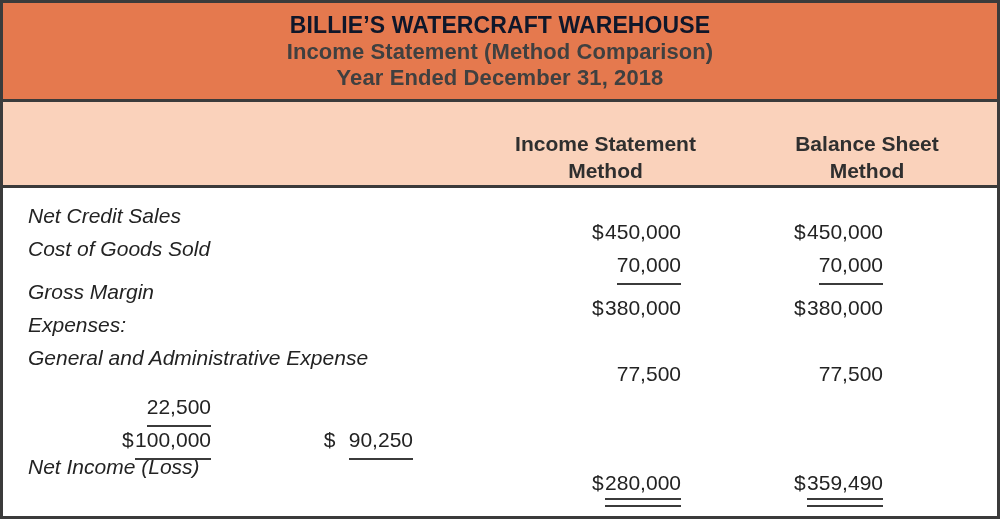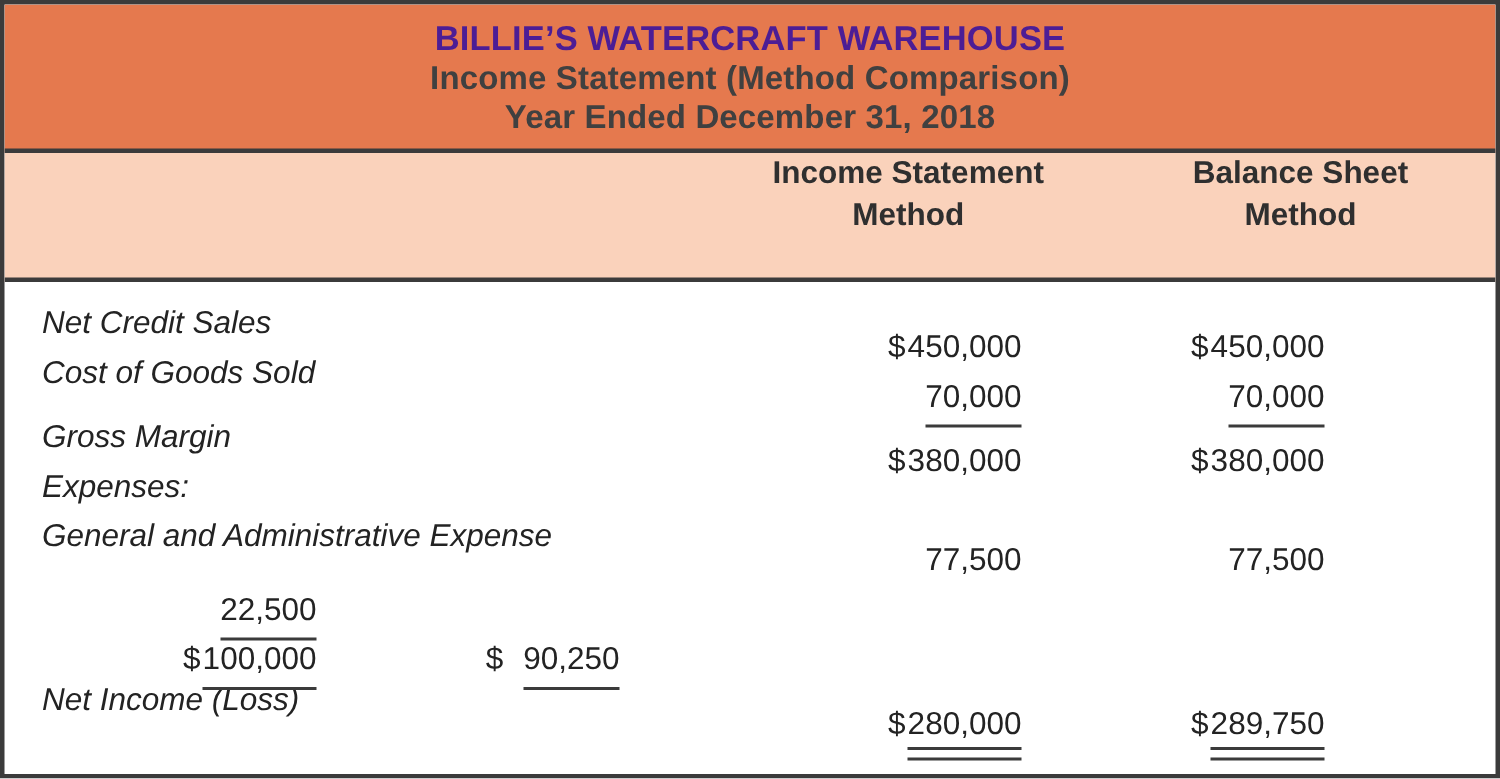--- a/index.html
+++ b/index.html
@@ -29,21 +29,21 @@
     padding: 9px 0 8px 0;
     text-align: center;
   }
   .title-line {
     font-weight: bold;
     line-height: 1.18;
     letter-spacing: .1px;
   }
   .title-company {
     font-size: 23px;
-    color: #4c1d95;
+    color: #0f172a;
     text-transform: uppercase;
   }
   .title-sub1,
   .title-sub2 {
     font-size: 22px;
     color: #404040;
   }
 
   
   .header-band {
@@ -52,21 +52,21 @@
     border-bottom: 3px solid #3b3b3b;
     height: 86px;
     box-sizing: border-box;
   }
   .hdr-spacer { width: 470px; flex: 0 0 470px; }
   .hdr-col {
     flex: 0 0 auto;
     display: flex;
     flex-direction: column;
     align-items: center;
-    justify-content: flex-start;
+    justify-content: flex-end;
     font-size: 21px;
     font-weight: bold;
     color: #2f2f2f;
     line-height: 1.32;
     text-align: center;
   }
   .hdr-col-1 { width: 265px; }
   .hdr-col-2 { width: 258px; }
 
   
@@ -262,19 +262,19 @@
 
     <div class="row gap-before">
       <div class="cell-label">Net Income (Loss)</div>
       <div class="cell-num cell-num-1">
         <span class="amt">
           <span class="sym">$</span><span class="digits rule-double">280,000</span>
         </span>
       </div>
       <div class="cell-num cell-num-2">
         <span class="amt">
-          <span class="sym">$</span><span class="digits rule-double">289,750</span>
+          <span class="sym">$</span><span class="digits rule-double">359,490</span>
         </span>
       </div>
     </div>
 
   </div>
 </div>
 
 </body></html>

